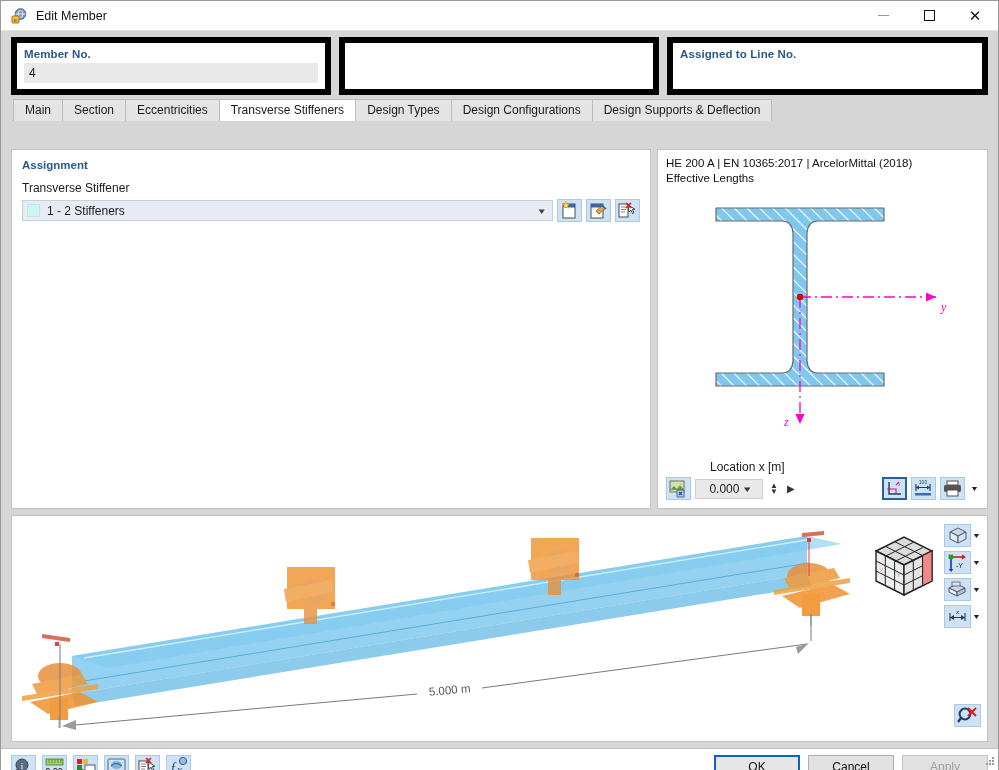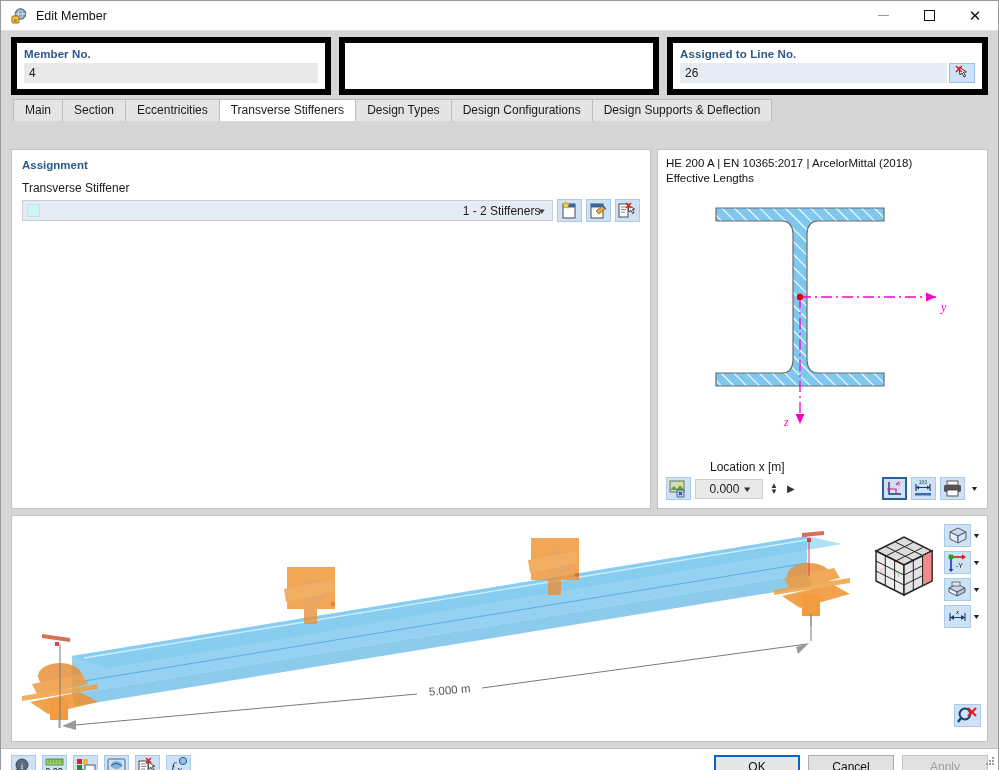--- a/index.html
+++ b/index.html
@@ -167,21 +167,20 @@
   .combo {
     flex: 1 1 auto;
     height: 21px;
     background: #e7ecf4;
     border: 1px solid #c5cfdd;
     display: flex;
     align-items: center;
     padding: 0 4px;
     cursor: pointer;
     position: relative;
-    text-align: right;
   }
   .combo-swatch {
     width: 13px; height: 13px;
     background: #ccf5f5;
     border: 1px solid #bfe6e6;
     margin-right: 7px;
     flex: 0 0 auto;
   }
   .combo-text { font-size: 12px; flex: 1 1 auto; }
   .combo-caret {
@@ -325,29 +324,20 @@
   <div class="header-row">
     <div class="field-box member">
       <div class="field-label">Member No.</div>
       <div class="field-input-wrap">
         <input class="field-input" type="text" value="4" style="">
       </div>
     </div>
     <div class="field-box mid"></div>
     <div class="field-box line">
       <div class="field-label">Assigned to Line No.</div>
-      <div class="field-input-wrap">
-        <input class="field-input lt" type="text" value="26" style="">
-        <div class="pick-btn">
-          <svg width="24" height="18" viewBox="0 0 24 18">
-            <path d="M9 3 l1 8 l2-2 l2 4 l1.6-.8 l-2-4 l2.8-.3 z" fill="#fff" stroke="#333" stroke-width="1"></path>
-            <path d="M6 2 l6 6 M12 2 l-6 6" stroke="#e02020" stroke-width="1.6"></path>
-          </svg>
-        </div>
-      </div>
     </div>
   </div>
 
   <div class="tabbar">
     <div class="tab">Main</div>
     <div class="tab">Section</div>
     <div class="tab">Eccentricities</div>
     <div class="tab active">Transverse Stiffeners</div>
     <div class="tab">Design Types</div>
     <div class="tab">Design Configurations</div>

